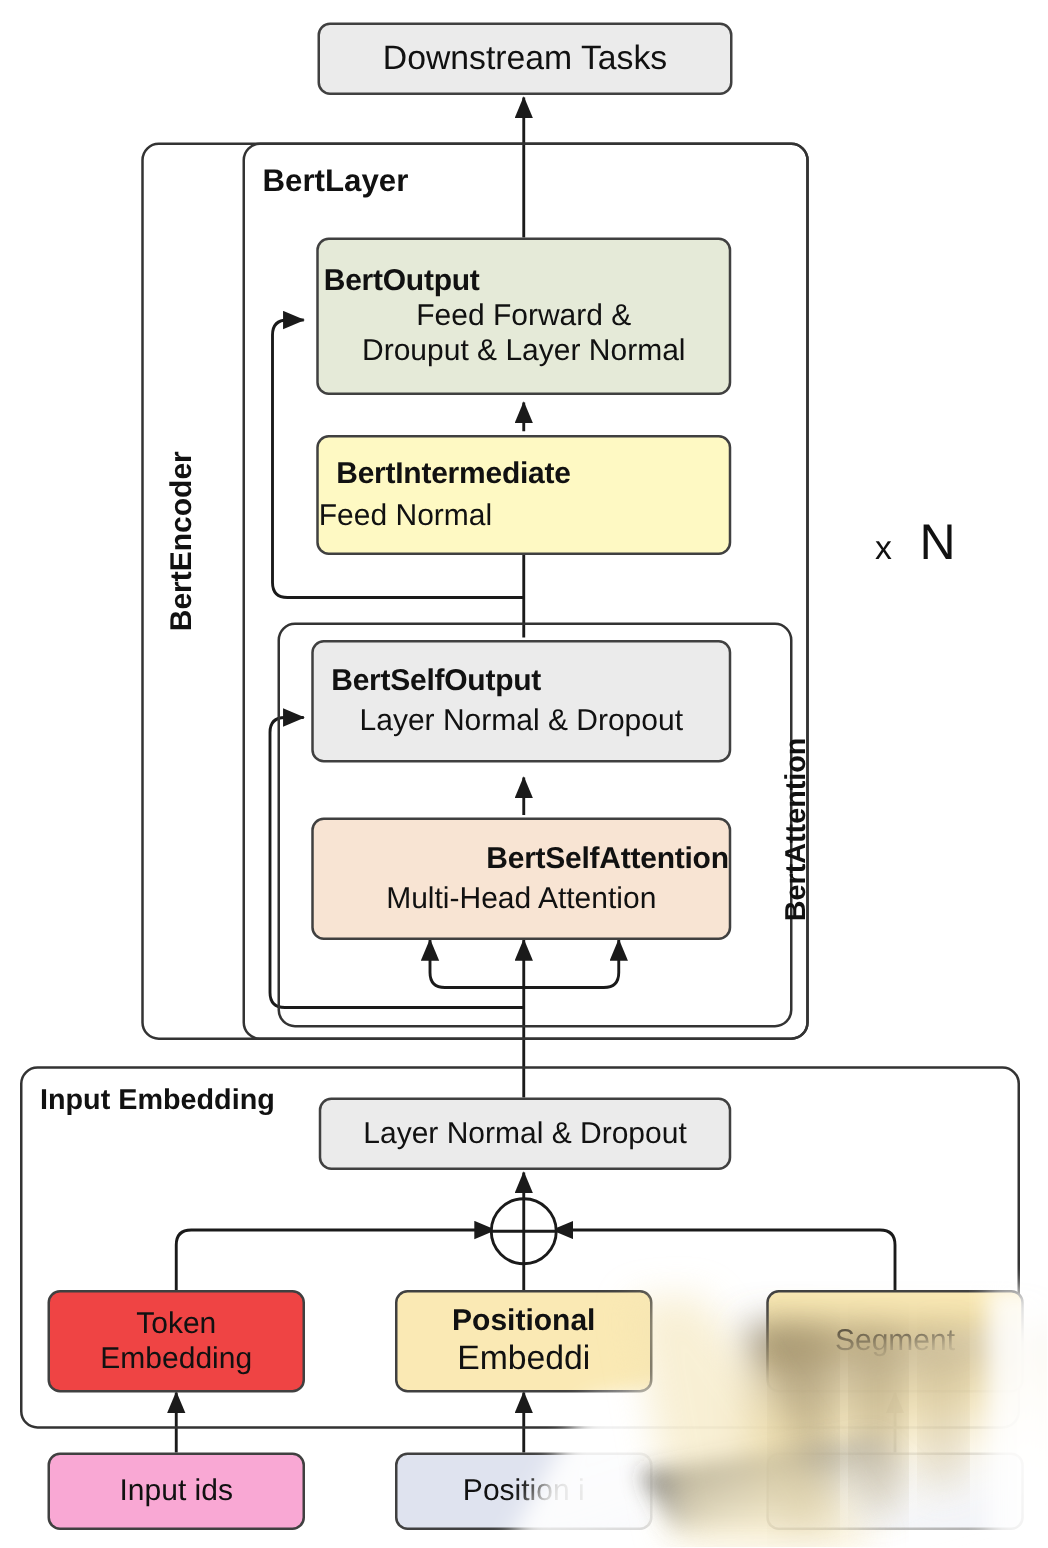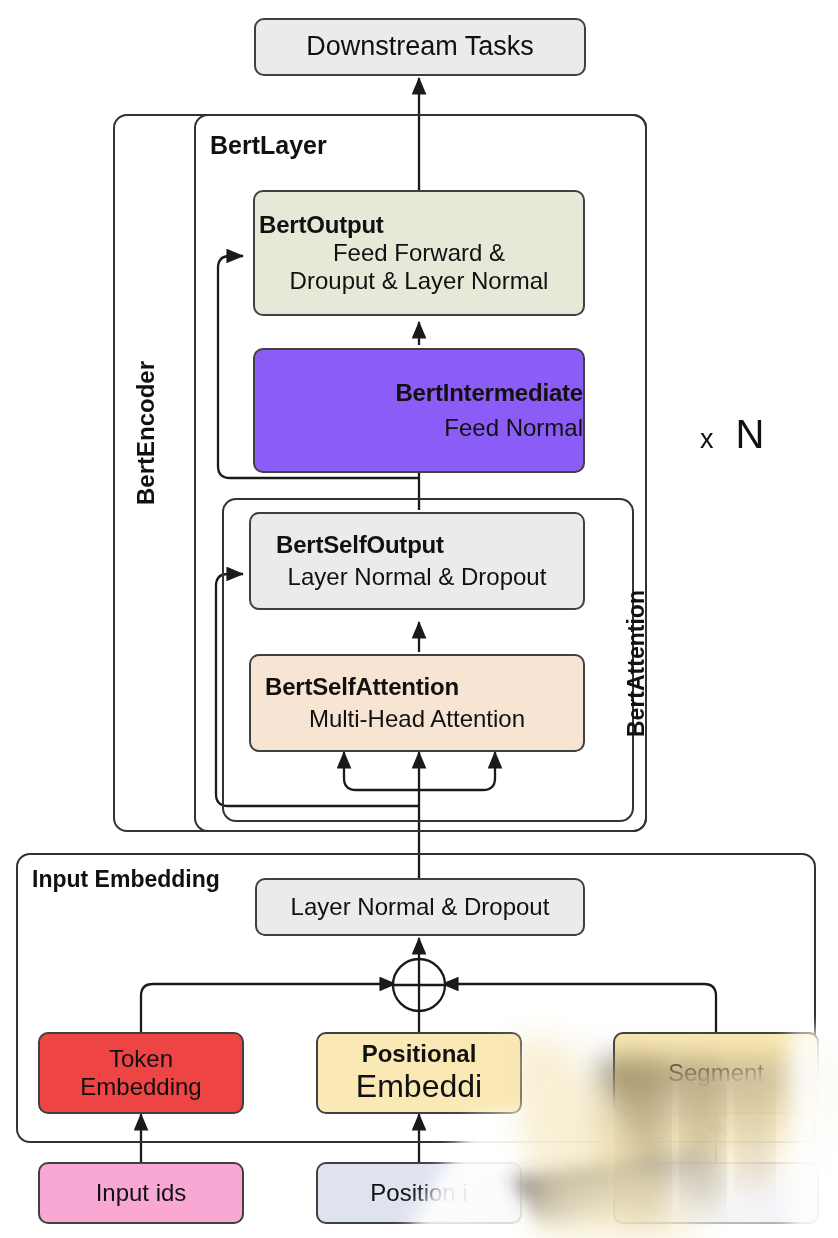--- a/index.html
+++ b/index.html
@@ -156,47 +156,47 @@
   <div class="box" style="left:254px; top:18px; width:332px; height:58px; background:#ebebeb;">
     <span class="b-sub" style="font-size:27px;">Downstream Tasks</span>
   </div>
 
   <div class="box" style="left:253px; top:190px; width:332px; height:126px; background:#e5ead8; align-items:stretch; justify-content:center;">
     <span class="b-title" style="font-size:24px; text-align:left; padding-left:4px;">BertOutput</span>
     <span class="b-sub" style="font-size:24px;">Feed Forward &amp;</span>
     <span class="b-sub" style="font-size:24px;">Drouput &amp; Layer Normal</span>
   </div>
 
-  <div class="box" style="left:253px; top:348px; width:332px; height:125px; background:#8b5cf6; align-items:flex-end; justify-content:center;">
+  <div class="box" style="left:253px; top:348px; width:332px; height:96px; background:#fef9c3; align-items:flex-start; justify-content:center;">
     <span class="b-title" style="font-size:24px; text-align:left; padding-left:14px;">BertIntermediate</span>
     <span class="b-sub" style="font-size:24px; margin-top:6px;">Feed Normal</span>
   </div>
 
   <div class="box" style="left:249px; top:512px; width:336px; height:98px; background:#ebebeb; align-items:stretch; justify-content:center;">
-    <span class="b-title" style="font-size:24px; text-align:left; padding-left:25px;">BertSelfOutput</span>
+    <span class="b-title" style="font-size:24px; text-align:left; padding-left:14px;">BertSelfOutput</span>
     <span class="b-sub" style="font-size:24px; margin-top:4px;">Layer Normal &amp; Dropout</span>
   </div>
 
   <div class="box" style="left:249px; top:654px; width:336px; height:98px; background:#f8e4d3; align-items:stretch; justify-content:center;">
-    <span class="b-title" style="font-size:24px; text-align:left; padding-left:14px;">BertSelfAttention</span>
+    <span class="b-title" style="font-size:24px; text-align:right; padding-left:14px;">BertSelfAttention</span>
     <span class="b-sub" style="font-size:24px; margin-top:4px;">Multi-Head Attention</span>
   </div>
 
   <div class="box" style="left:255px; top:878px; width:330px; height:58px; background:#ebebeb;">
     <span class="b-sub" style="font-size:24px;">Layer Normal &amp; Dropout</span>
   </div>
 
   <div class="box" style="left:38px; top:1032px; width:206px; height:82px; background:#ef4444;">
     <span class="b-sub" style="font-size:24px;">Token</span>
     <span class="b-sub" style="font-size:24px;">Embedding</span>
   </div>
 
   <div class="box" style="left:316px; top:1032px; width:206px; height:82px; background:#fae9b4;">
     <span class="b-sub" style="font-size:24px;font-weight:bold;">Positional</span>
-    <span class="b-sub" style="font-size:32px;">Embeddi</span>
+    <span class="b-sub" style="font-size:27px;">Embeddi</span>
   </div>
 
   <div class="box" style="left:613px; top:1032px; width:206px; height:82px; background:#fae9b4;">
     <span class="b-sub" style="font-size:24px;">Segment</span>
     <span class="b-sub" style="font-size:24px;"></span>
   </div>
 
   <div class="box" style="left:38px; top:1162px; width:206px; height:62px; background:#f9a8d4;">
     <span class="b-sub" style="font-size:24px;">Input ids</span>
   </div>

